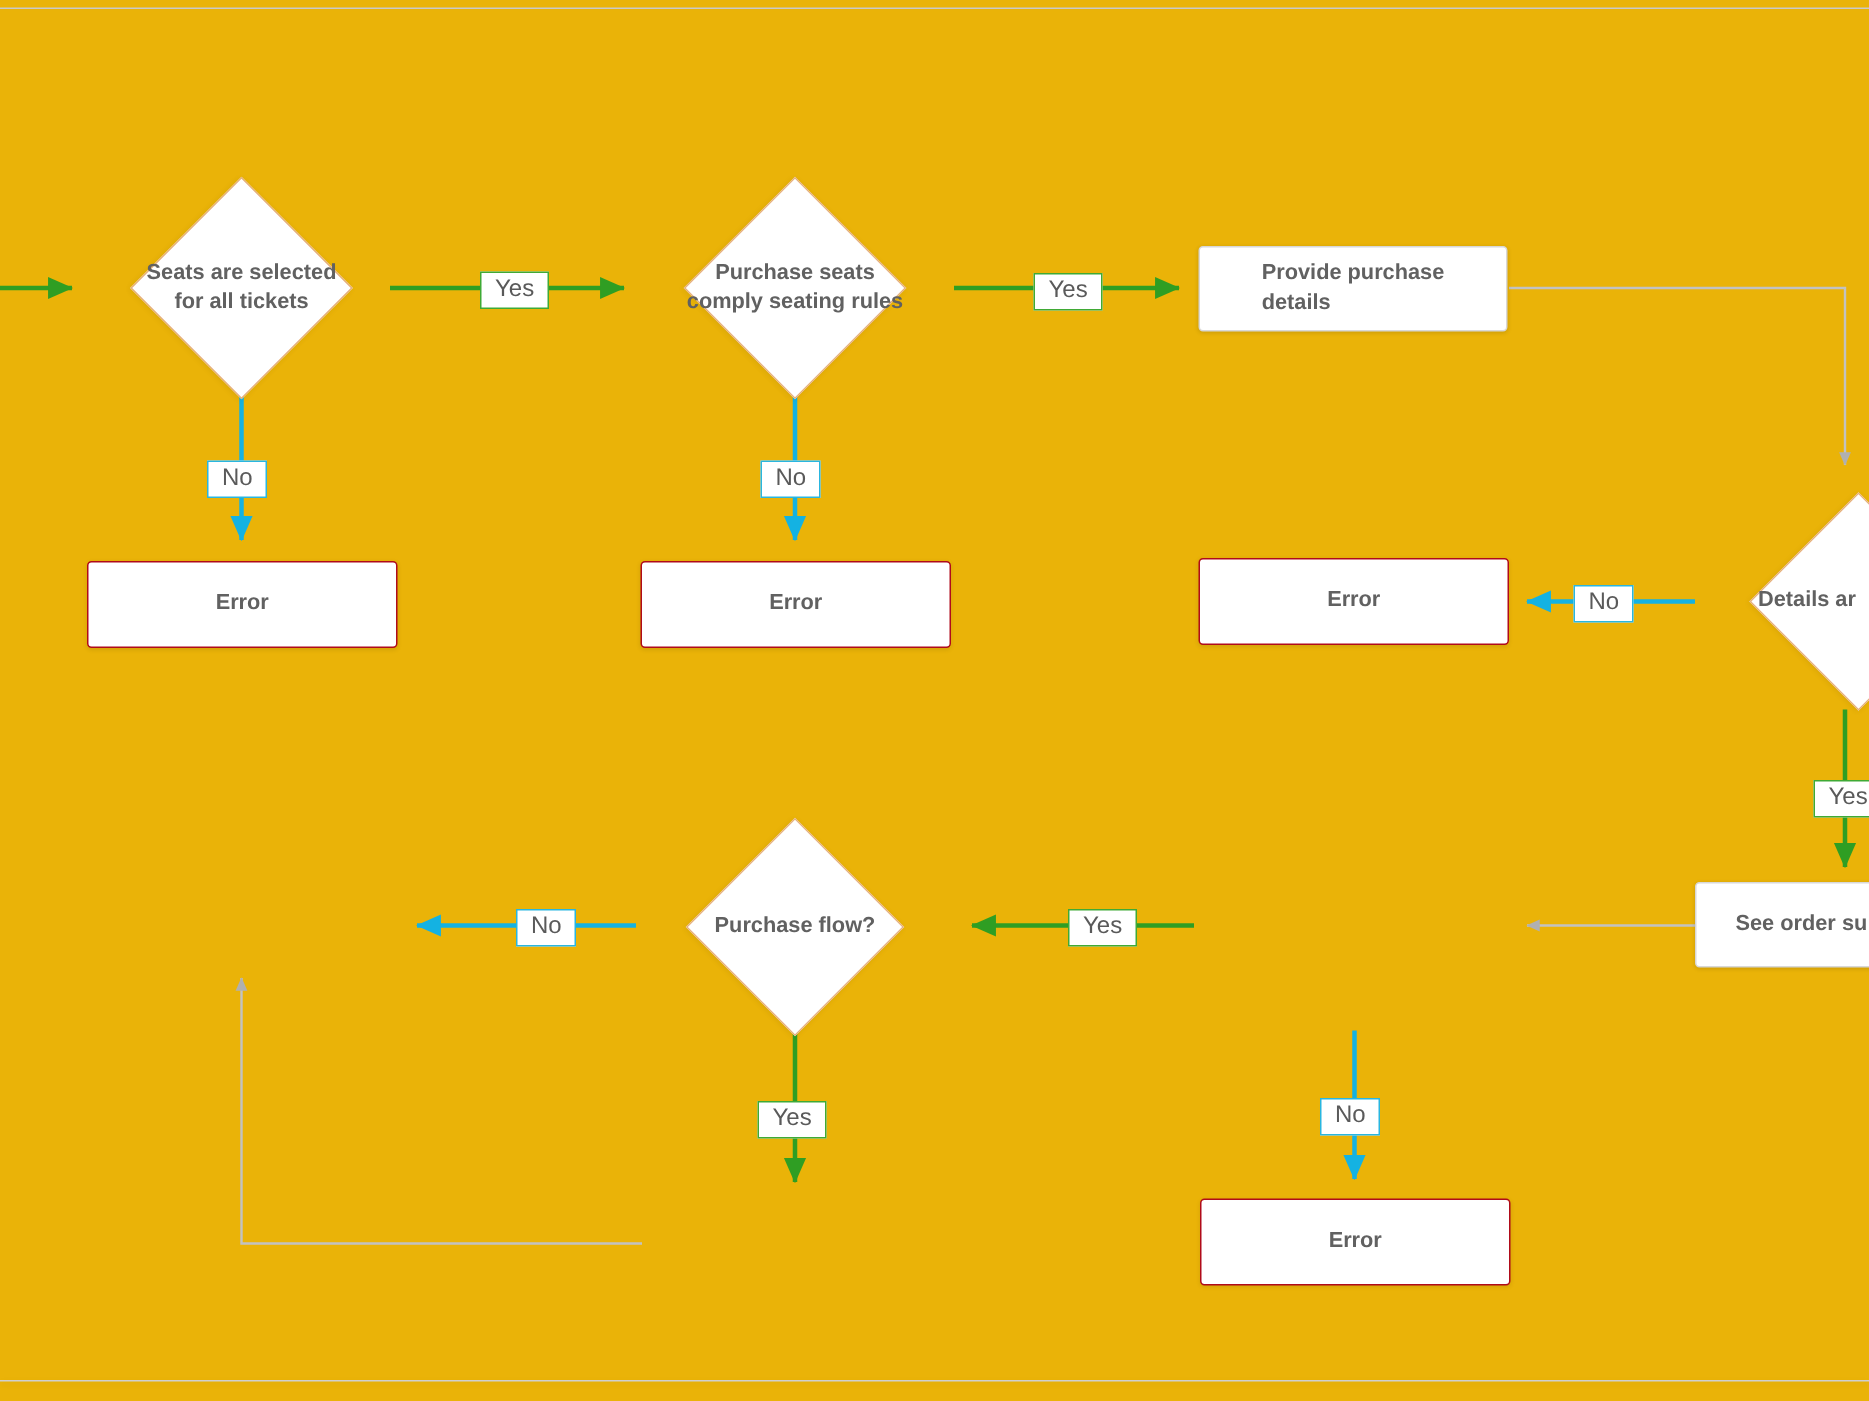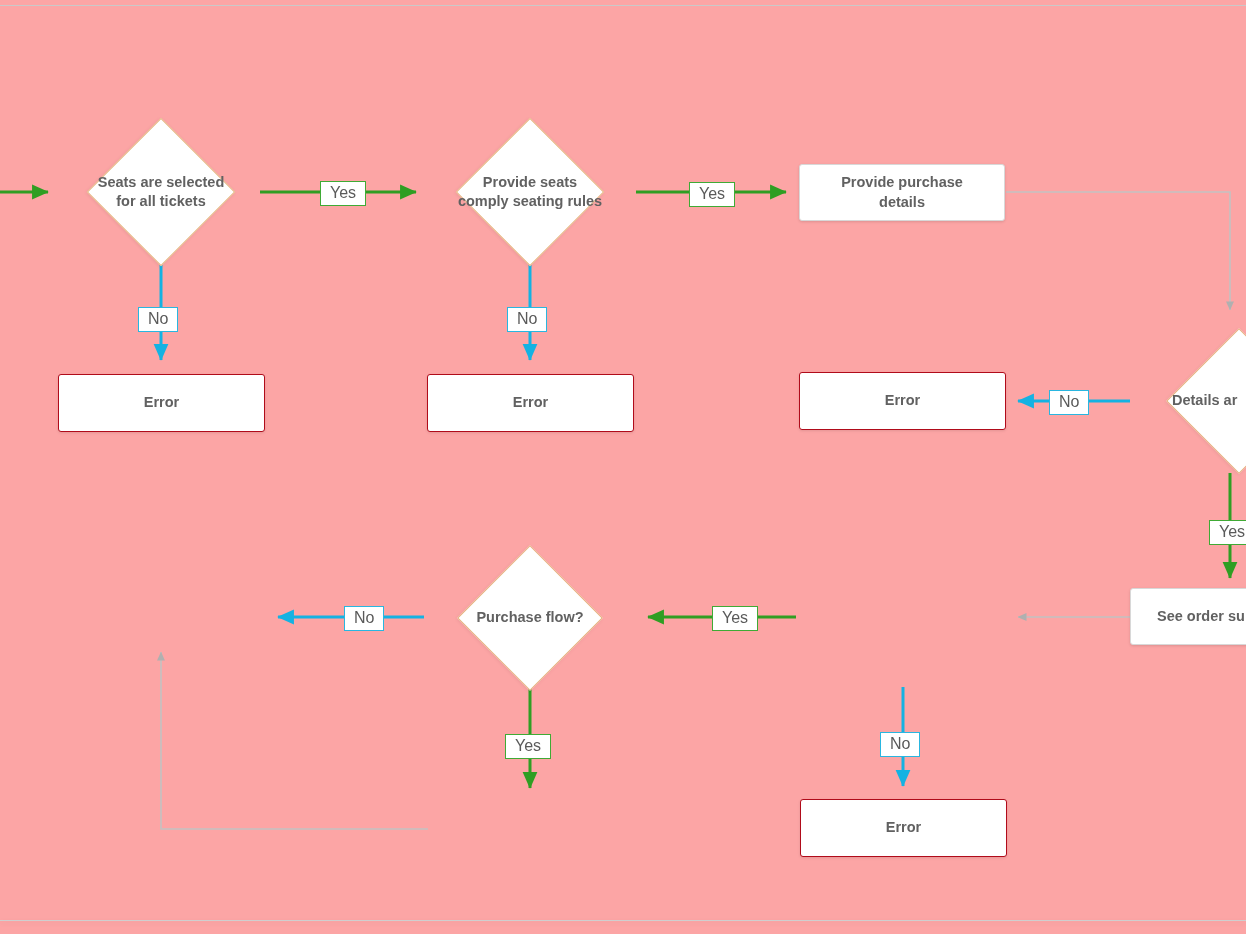--- a/index.html
+++ b/index.html
@@ -7,21 +7,21 @@
     margin: 0; padding: 0;
     width: 1246px; height: 934px;
     background: #ffffff;
     font-family: "Liberation Sans", sans-serif;
     overflow: hidden;
   }
   #canvas {
     position: relative;
     width: 1246px;
     height: 934px;
-    background: #fca5a5;
+    background: #eab308;
   }
   
   .chrome-line-top {
     position: absolute; left: 0; top: 5px;
     width: 1246px; height: 1px;
     background: #c9c9c9;
   }
   .chrome-line-bottom {
     position: absolute; left: 0; top: 920px;
     width: 1246px; height: 1px;
@@ -33,21 +33,21 @@
     position: absolute; left: 0; top: 0;
     width: 1246px; height: 934px;
     pointer-events: none;
   }
   
   .node {
     position: absolute;
     display: flex;
     align-items: center;
     justify-content: center;
-    text-align: center;
+    text-align: left;
     color: #616161;
     font-weight: bold;
     font-size: 14.5px;
     line-height: 1.32;
     background: #ffffff;
     border-radius: 3px;
     padding: 4px 10px;
     z-index: 3;
   }
   .node.process {
@@ -152,21 +152,21 @@
   </svg>
 
   <div class="decision" style="left:61px; top:118px; width:200px; height:148px;">
     <div class="dshape" style="width:105px; height:105px;"></div>
     <div class="dlabel">Seats are selected
 for all tickets</div>
   </div>
 
   <div class="decision" style="left:420px; top:118px; width:220px; height:148px;">
     <div class="dshape" style="width:105px; height:105px;"></div>
-    <div class="dlabel">Provide seats
+    <div class="dlabel">Purchase seats
 comply seating rules</div>
   </div>
 
   <div class="decision" style="left:1130px; top:328px; width:218px; height:146px;">
     <div class="dshape" style="width:103px; height:103px;"></div>
     <div class="dlabel" style="justify-content:flex-start; padding-left:42px;">Details ar</div>
   </div>
 
 
   <div class="decision" style="left:422px; top:545px; width:216px; height:146px;">

